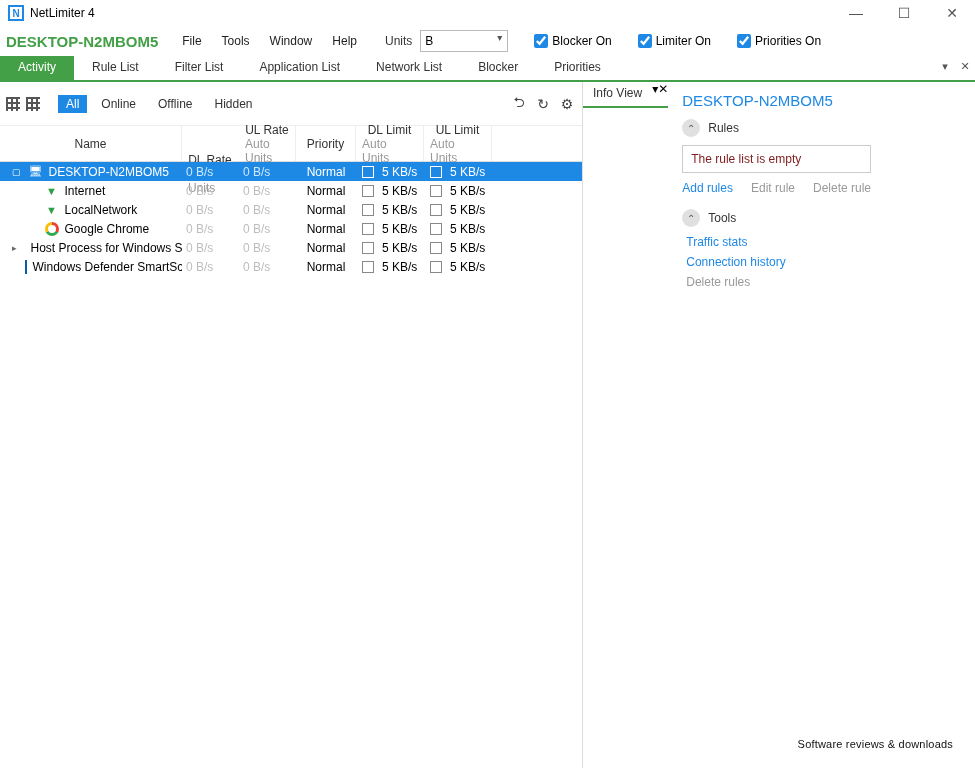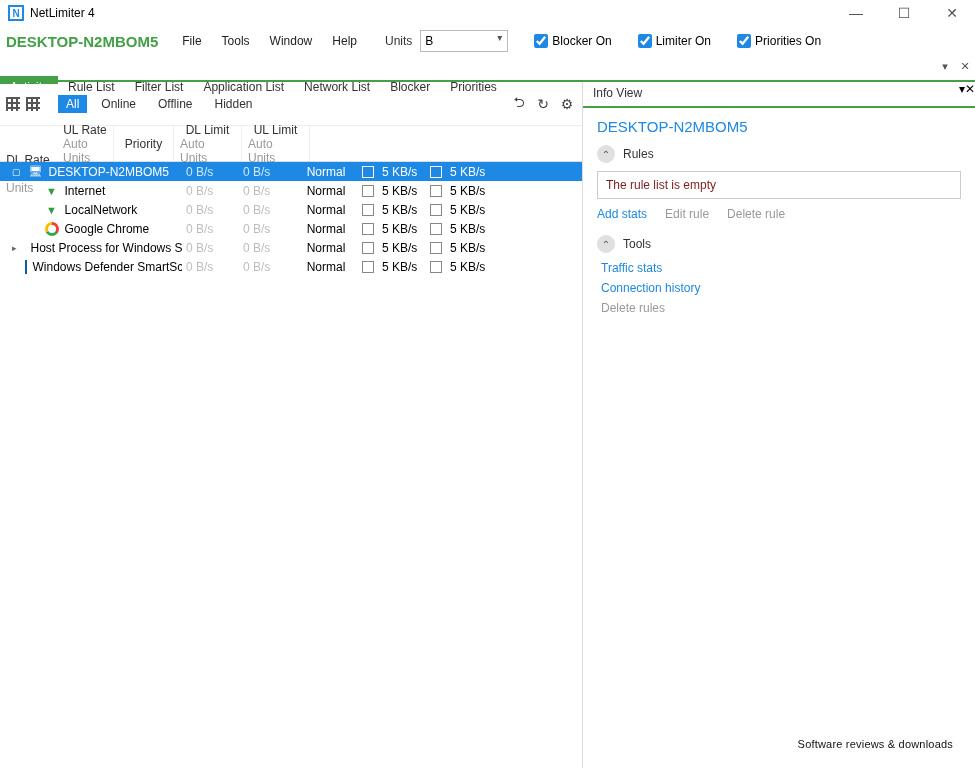--- a/index.html
+++ b/index.html
@@ -15,28 +15,28 @@
 .computer-name { color: #43a047; font-weight: 600; font-size: 15px; margin-right: 12px; }
 .menu-item { padding: 4px 8px; color: #222; }
 .units-label { margin-left: 16px; color: #333; margin-right: 4px; }
 .units-select { width: 88px; height: 22px; border: 1px solid #bbb; background: #fff; padding: 0 4px; }
 .units-select-wrap { position: relative; display: inline-block; }
 .units-select-wrap::after { content: "▾"; position: absolute; right: 6px; top: 2px; color: #555; pointer-events: none; font-size: 10px; }
 .chk { margin-left: 22px; display: flex; align-items: center; gap: 4px; }
 .chk input { width: 14px; height: 14px; accent-color: #1e88e5; }
 
 .tabbar { height: 26px; display: flex; align-items: stretch; border-bottom: 2px solid #43a047; }
-.tabbar .tab { padding: 4px 10px; color: #333; margin-top: 20px; }
+.tabbar .tab { padding: 4px 18px; color: #333; }
 .tabbar .tab.active { background: #43a047; color: #fff; }
 .tabbar .spacer { flex: 1; }
 .tabbar .ctrl { width: 20px; text-align: center; color: #555; padding-top: 4px; font-size: 11px; }
 
 .main { display: flex; height: calc(768px - 26px - 30px - 26px); }
 .left { flex: 1; border-right: 1px solid #ddd; display: flex; flex-direction: column; }
-.right { width: 392px; display: flex; flex-direction: column; }
+.right { width: 392px; display: flex; flex-direction: row; }
 
 .filterbar { height: 44px; display: flex; align-items: center; padding: 0 6px; gap: 6px; border-bottom: 1px solid #eee; }
 .grid-ic { display: inline-block; width: 14px; height: 14px; background: repeating-linear-gradient(#555 0 2px, transparent 2px 5px), repeating-linear-gradient(90deg,#555 0 2px, transparent 2px 5px); }
 .pill { padding: 2px 8px; border-radius: 0; color: #333; }
 .pill.active { background: #1e88e5; color: #fff; }
 .filterbar .spacer { flex: 1; }
 .tool-ic { width: 18px; text-align: center; color: #444; font-size: 14px; }
 
 .thead { display: flex; height: 36px; border-bottom: 1px solid #ddd; }
 .thead .col { border-right: 1px solid #eee; padding: 4px 6px; color: #333; display: flex; flex-direction: column; justify-content: center; align-items: center; }
@@ -147,20 +147,23 @@
       <span class="pill">Online</span>
       <span class="pill">Offline</span>
       <span class="pill">Hidden</span>
       <span class="spacer"></span>
       <span class="tool-ic">⮌</span>
       <span class="tool-ic">↻</span>
       <span class="tool-ic">⚙</span>
     </div>
 
     <div class="thead">
+      <div class="col col-name">
+          <span>Name</span>
+        </div>
       <div class="col col-dlr">
           <span>DL Rate</span>
           <span class="sub">Auto Units</span>
         </div>
       <div class="col col-ulr">
           <span>UL Rate</span>
           <span class="sub">Auto Units</span>
         </div>
       <div class="col col-pri">
           <span>Priority</span>
@@ -302,21 +305,21 @@
     </div>
     <div class="info-body">
       <div class="info-title">DESKTOP-N2MBOM5</div>
 
       <div class="sect-hdr">
         <span class="circ">⌃</span>
         <span>Rules</span>
       </div>
       <div class="rulebox">The rule list is empty</div>
       <div class="link-row">
-        <span class="link">Add stats</span>
+        <span class="link">Add rules</span>
         <span class="link gray">Edit rule</span>
         <span class="link gray">Delete rule</span>
       </div>
 
       <div class="sect-hdr">
         <span class="circ">⌃</span>
         <span>Tools</span>
       </div>
       <div class="tool-list">
         <span class="link">Traffic stats</span>

